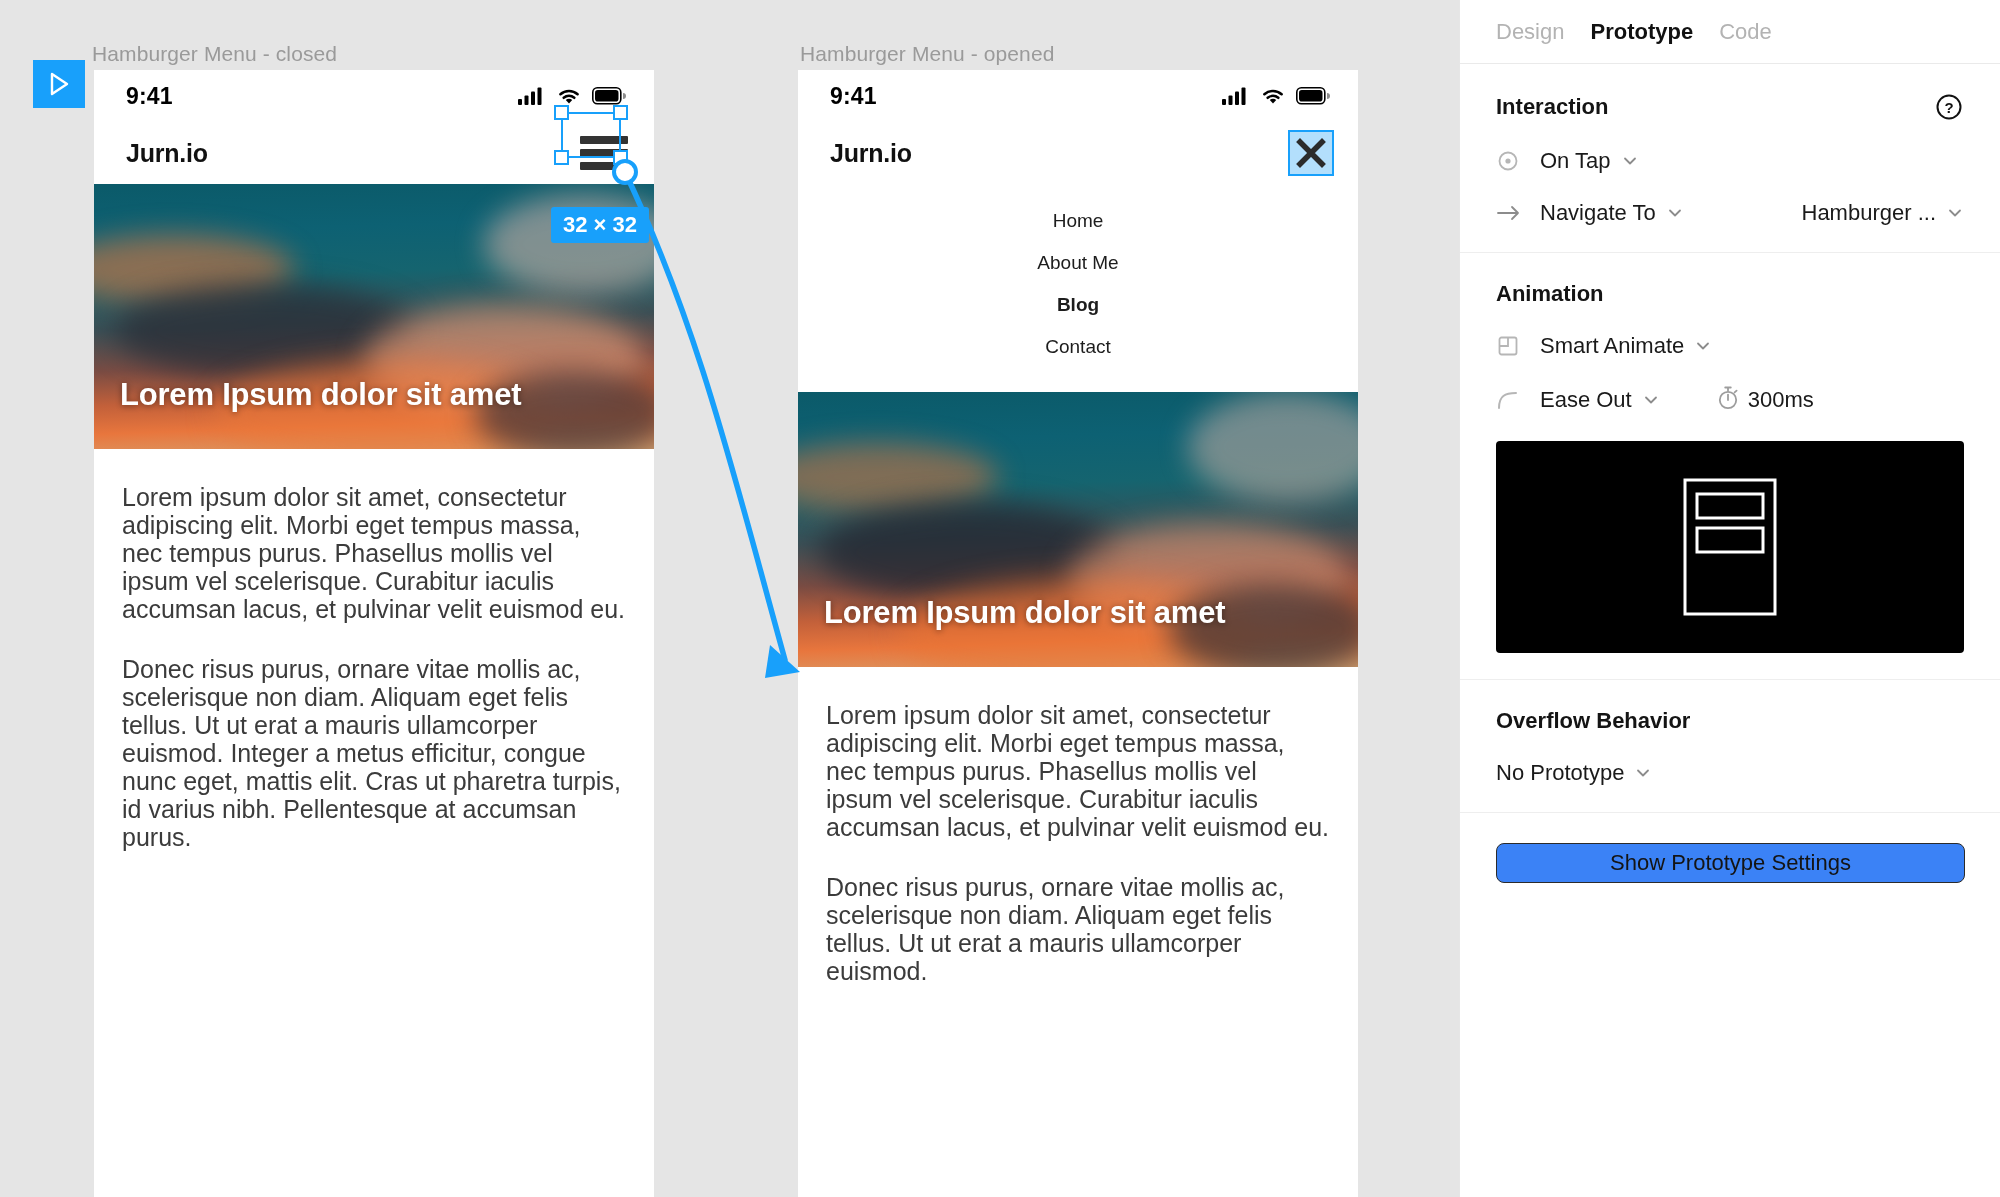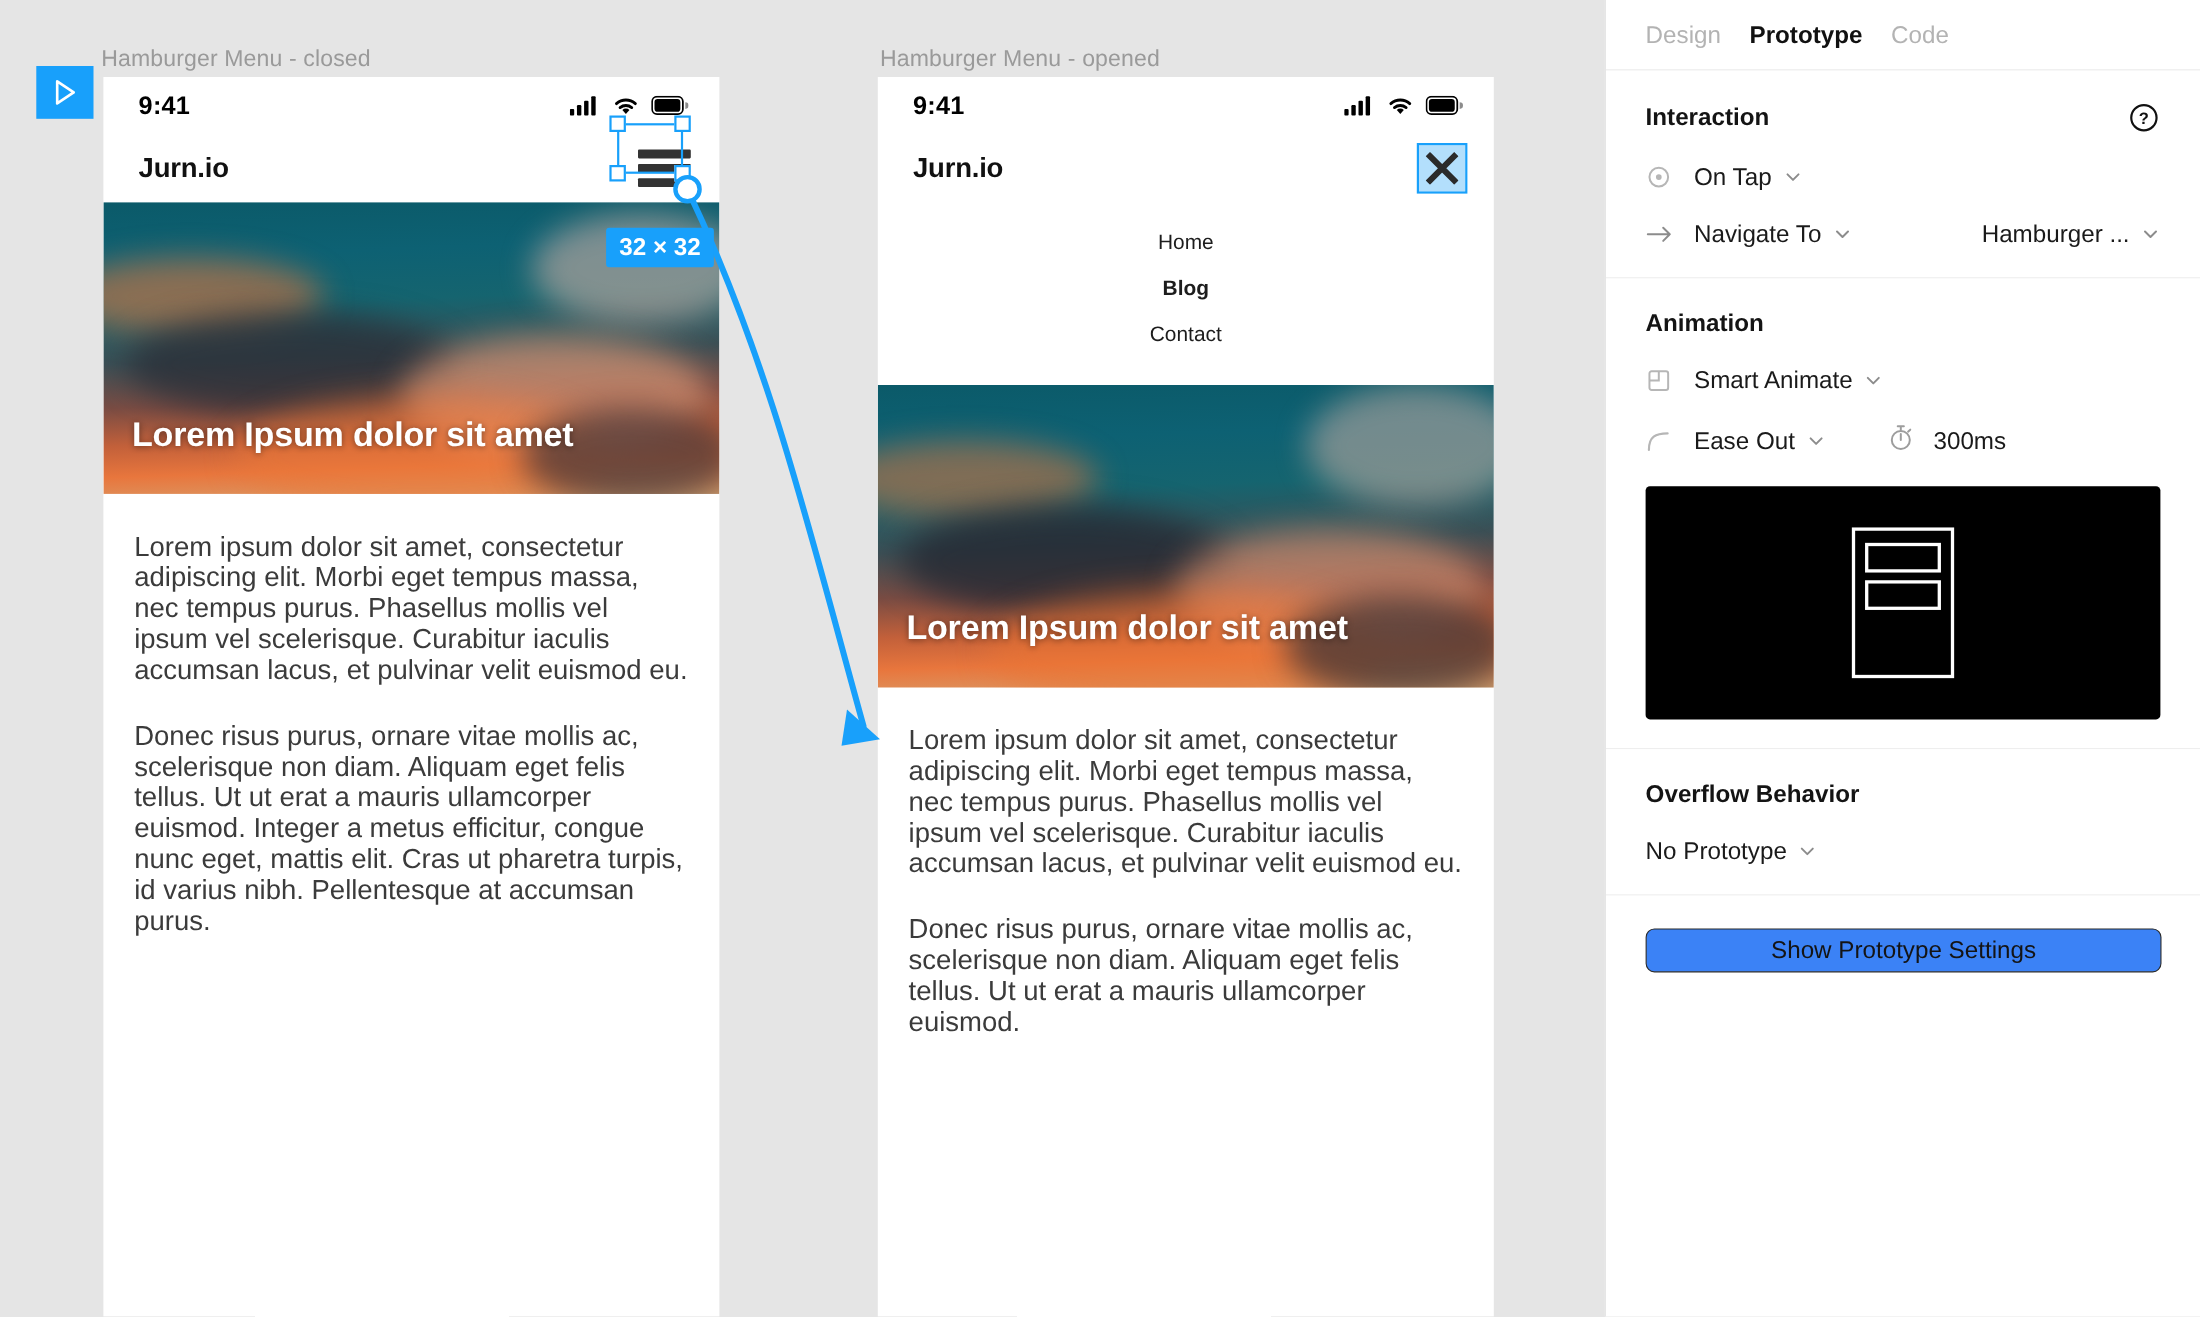--- a/index.html
+++ b/index.html
@@ -309,20 +309,21 @@
         <span class="brand">Jurn.io</span>
         <span class="close-icon-box">
           <svg width="30" height="30" viewBox="0 0 30 30">
             <path d="M4 4 L26 26 M26 4 L4 26" stroke="#2b2b2b" stroke-width="5.5" stroke-linecap="square"></path>
           </svg>
         </span>
       </div>
 
       <div class="menu-list">
         <div class="menu-item">Home</div>
+        <div class="menu-item">About Me</div>
         <div class="menu-item active">Blog</div>
         <div class="menu-item">Contact</div>
       </div>
 
       <div class="hero" style="height:275px;">
         <div class="cloud" style="left:-40px; top:50px; width:240px; height:70px; background:rgba(236,120,60,.5);"></div>
         <div class="cloud" style="left:20px; top:110px; width:300px; height:100px; background:rgba(35,40,50,.78);"></div>
         <div class="cloud" style="right:-30px; top:0px; width:200px; height:110px; background:rgba(240,190,175,.45);"></div>
         <div class="cloud" style="right:10px; top:130px; width:280px; height:110px; background:rgba(245,165,125,.5);"></div>
         <div class="cloud" style="left:100px; bottom:-25px; width:360px; height:115px; background:rgba(236,115,50,.5);"></div>
@@ -432,21 +433,21 @@
           <svg width="26" height="22" viewBox="0 0 26 22">
             <path d="M3 19 C3 7, 9 4, 20 4" fill="none" stroke="#b6b6b6" stroke-width="2" stroke-linecap="round"></path>
           </svg>
         </span>
         <span class="pctl">
           <span class="pctl-label">Ease Out</span>
           <svg class="chev" width="18" height="18" viewBox="0 0 18 18">
             <path d="M4 6.5 L9 11.5 L14 6.5" fill="none" stroke="#8c8c8c" stroke-width="1.8" stroke-linecap="round" stroke-linejoin="round"></path>
           </svg>
         </span>
-        <span class="prow-right" style="gap:18px; margin-left:56px;">
+        <span class="prow-right" style="gap:8px; margin-left:56px;">
           <span>
             <svg width="24" height="26" viewBox="0 0 24 26">
               <circle cx="12" cy="15" r="8.2" fill="none" stroke="#9d9d9d" stroke-width="1.8"></circle>
               <path d="M12 15 V9.6" fill="none" stroke="#9d9d9d" stroke-width="1.8" stroke-linecap="round"></path>
               <path d="M9.2 2.5 H14.8 M12 2.5 V5.6" fill="none" stroke="#9d9d9d" stroke-width="1.8" stroke-linecap="round"></path>
               <path d="M18.6 7.4 L20.6 5.6" fill="none" stroke="#9d9d9d" stroke-width="1.8" stroke-linecap="round"></path>
             </svg>
           </span>
           <span class="pctl-label">300ms</span>
         </span>

